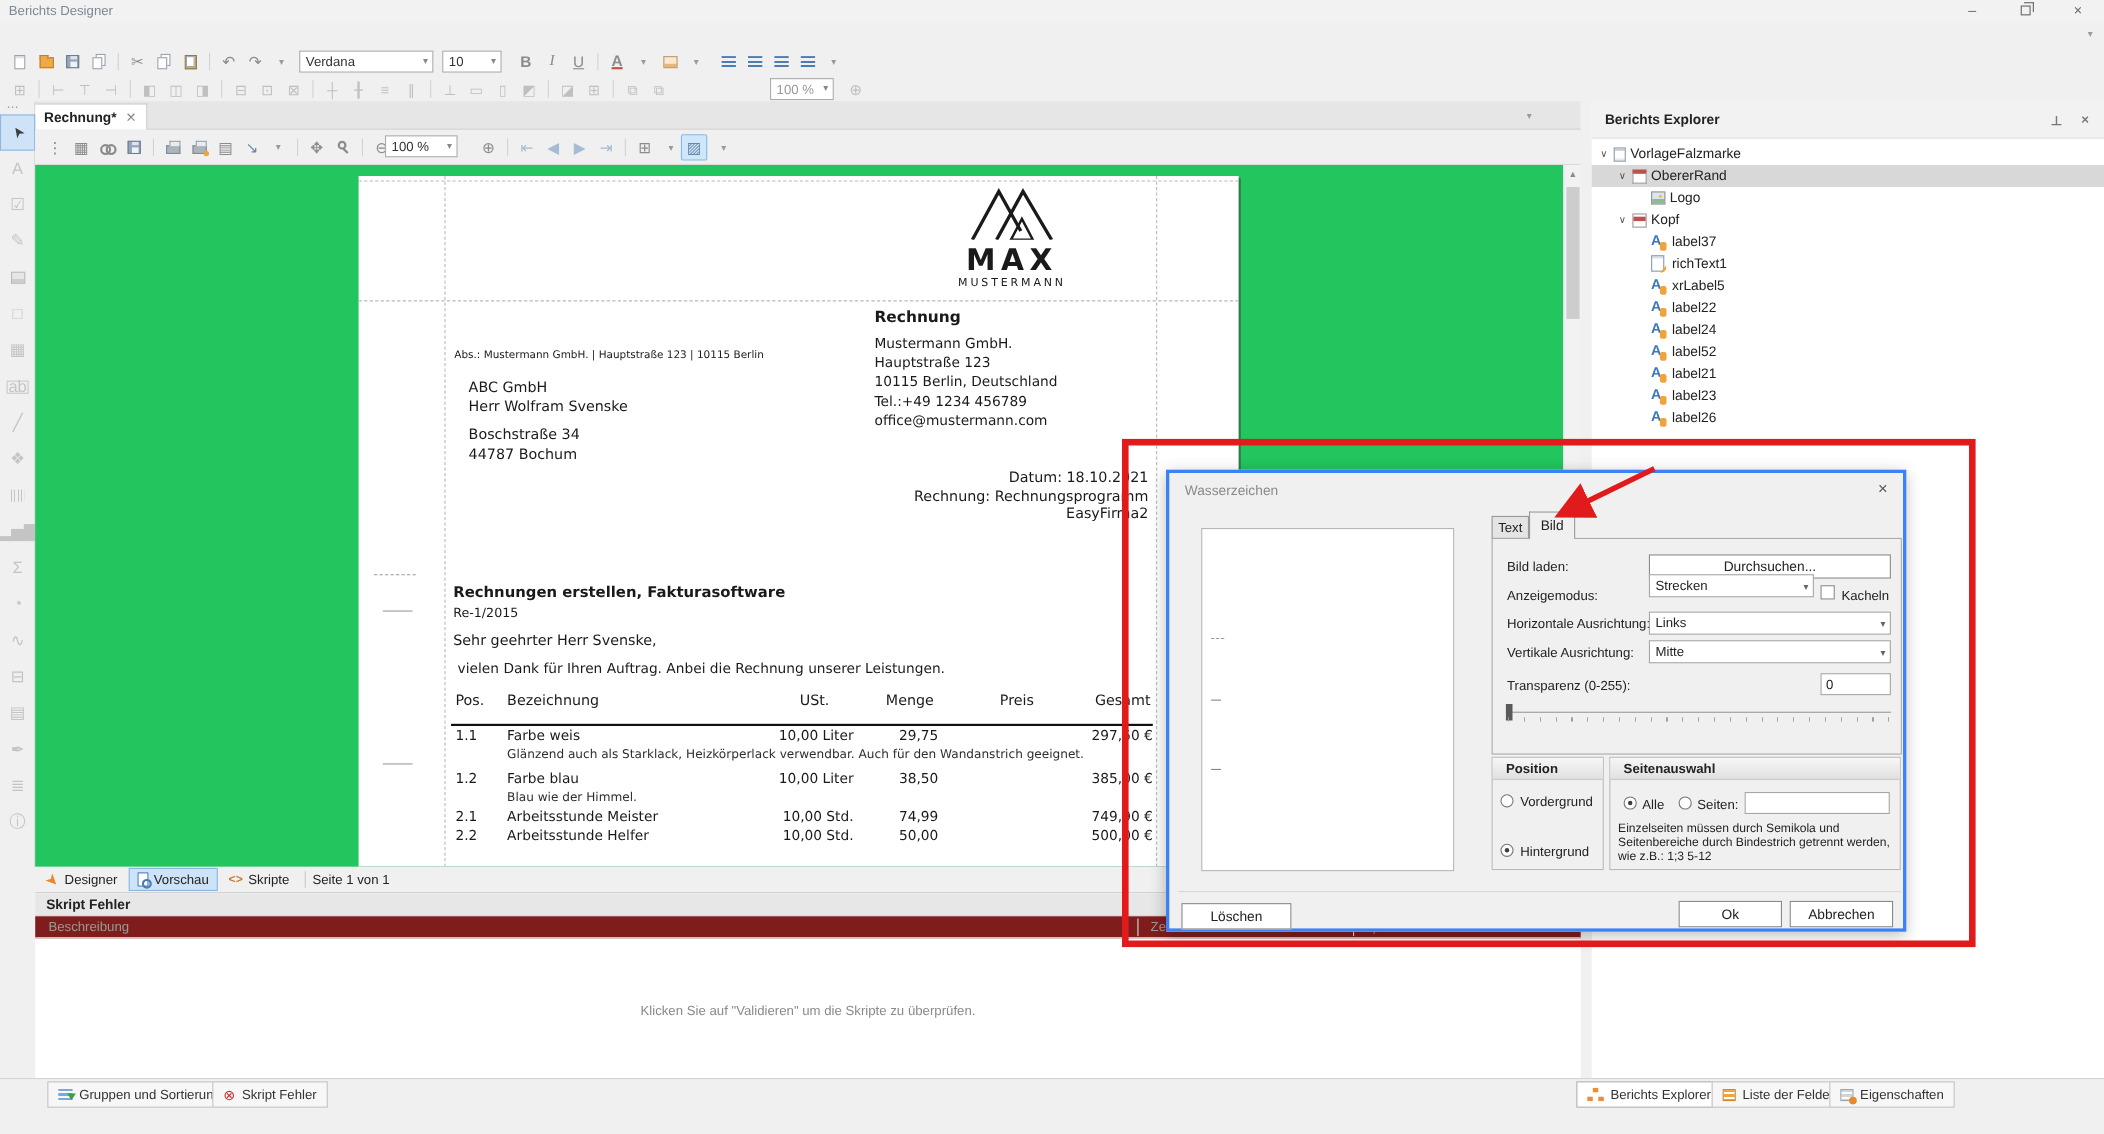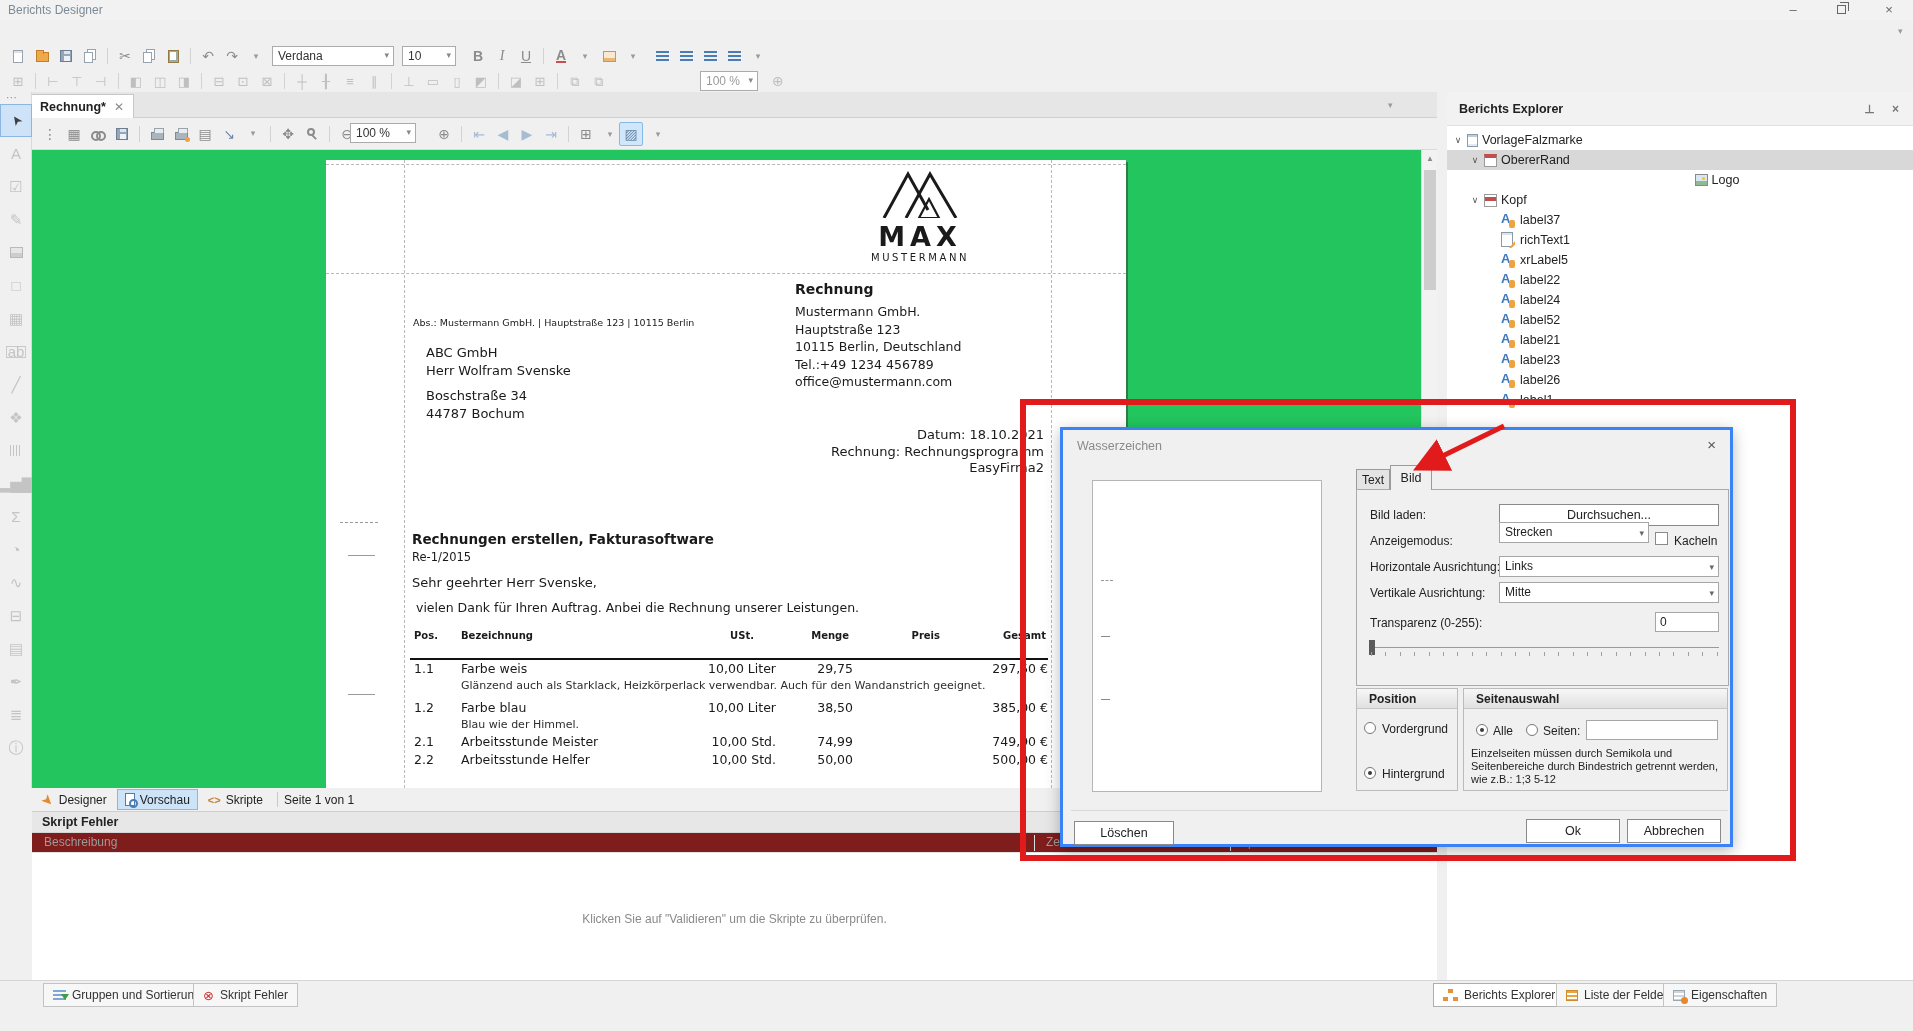--- a/index.html
+++ b/index.html
@@ -56,21 +56,21 @@
   .sb-thumb{position:absolute;left:2px;top:20px;width:12px;height:120px;background:#cdcdcd}
   .splitter{left:1437px;top:92px;width:10px;height:888px;background:#f0f0f0}
   
   .inv-abs{position:absolute;white-space:nowrap}
   .logo-max{font-weight:bold;font-size:27px;letter-spacing:5px;text-align:center}
   .logo-sub{font-size:10px;letter-spacing:2.6px;text-align:center}
   .inv-small{font-size:9.5px}
   .inv-body{font-size:12.5px;line-height:17.5px}
   .inv-b{font-weight:bold}
   .r{text-align:right}
-  .ith{font-weight:bold;font-size:10px}
+  .ith{font-weight:normal;font-size:13px}
   .irow{position:absolute;left:0;top:0;width:800px;font-size:12.5px}
   .irow span{position:absolute;white-space:nowrap}
   .idesc{position:absolute;left:135px;top:18px;font-size:11px;color:#2e2e2e;white-space:nowrap}
   
   .rpanel{left:1447px;top:92px;width:466px;height:888px;background:#fff}
   .rp-head{position:absolute;left:0;top:0;width:466px;height:34px;background:#f2f2f2;border-bottom:1px solid #e0e0e0;
            font-weight:bold;font-size:12.5px;padding:10px 0 0 12px}
   .rp-ico{position:absolute;top:10px;color:#777;font-size:12px}
   .tree{position:absolute;left:0;top:38px;width:466px}
   .trow{display:flex;align-items:center;height:20px;gap:4px;font-size:12.5px;color:#222}
@@ -630,21 +630,21 @@
     <div class="trow" style="padding-left: 6px;">
           <span class="chev">∨</span>
           <span class="ticon t-report"></span>
           <span>VorlageFalzmarke</span>
         </div>
         <div class="trow sel" style="padding-left: 23px;">
           <span class="chev">∨</span>
           <span class="ticon t-band-top"></span>
           <span>ObererRand</span>
         </div>
-        <div class="trow" style="padding-left: 60px; justify-content: center;">
+        <div class="trow" style="padding-left: 40px;">
           <span class="chev" style="visibility: hidden;">∨</span>
           <span class="ticon t-pic"></span>
           <span>Logo</span>
         </div>
         <div class="trow" style="padding-left: 23px;">
           <span class="chev">∨</span>
           <span class="ticon t-band-head"></span>
           <span>Kopf</span>
         </div>
         <div class="trow" style="padding-left: 40px;">
@@ -684,25 +684,20 @@
         </div>
         <div class="trow" style="padding-left: 40px;">
           <span class="chev" style="visibility: hidden;">∨</span>
           <span class="ticon t-label"></span>
           <span>label23</span>
         </div>
         <div class="trow" style="padding-left: 40px;">
           <span class="chev" style="visibility: hidden;">∨</span>
           <span class="ticon t-label"></span>
           <span>label26</span>
-        </div>
-        <div class="trow" style="padding-left: 40px;">
-          <span class="chev" style="visibility: hidden;">∨</span>
-          <span class="ticon t-label"></span>
-          <span>label1</span>
         </div>
       </div>
   </div>
 
   <div class="abs btabs">
     <div class="btab">
       <span class="g c-desgn">➤</span>
       <span>Designer</span>
     </div>
     <div class="btab sel">

